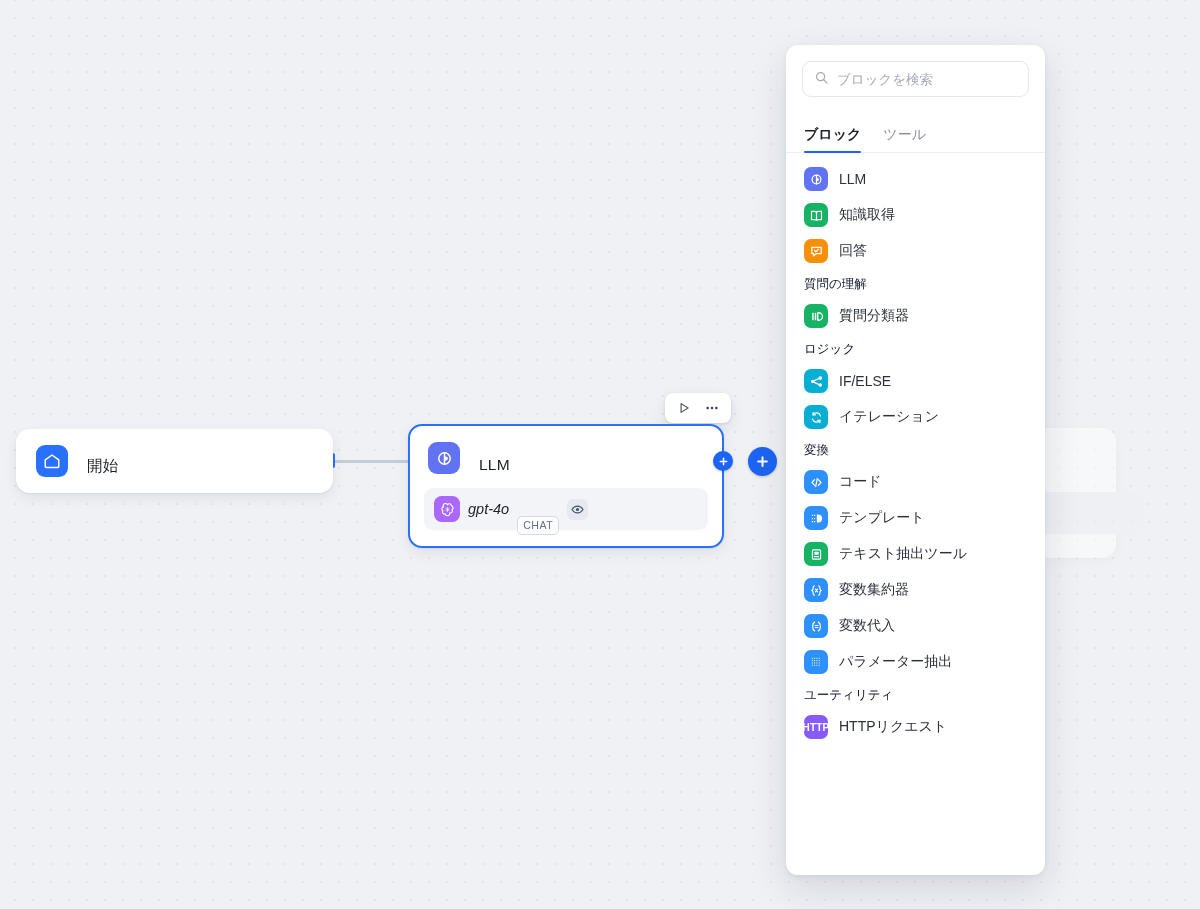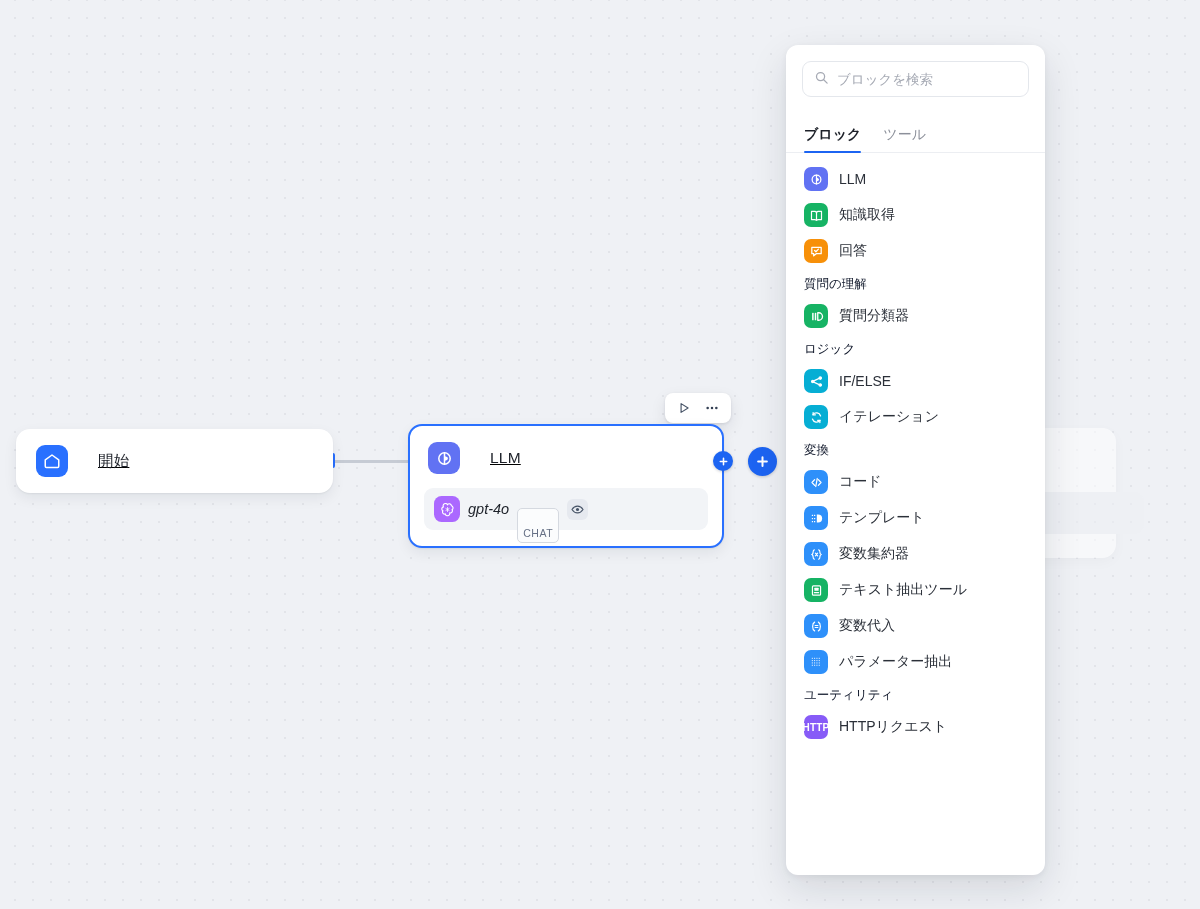--- a/index.html
+++ b/index.html
@@ -17,21 +17,21 @@
     background-position: 6px 9px;
   }
 
   
   .node {
     position: absolute;
     background: #ffffff;
     border-radius: 14px;
     box-shadow: 0 1px 2px rgba(16,24,40,.06), 0 5px 14px rgba(16,24,40,.07);
   }
-  .node-head { display: flex; align-items: center; gap: 30px; text-decoration: underline; }
+  .node-head { display: flex; align-items: flex-end; gap: 19px; }
   .node-title { font-size: 15.5px; color: #1d2129; letter-spacing: .2px; }
 
   
   #start-node {
     left: 16px; top: 429px; width: 317px; height: 64px;
     padding: 0 0 0 20px; display: flex; align-items: center;
   }
   
   #llm-node {
     left: 408px; top: 424px; width: 316px; height: 124px;
@@ -44,21 +44,21 @@
     height: 42px;
     background: #f2f4f7;
     border-radius: 9px;
     display: flex; align-items: center; gap: 8px;
     padding: 0 10px;
   }
   .model-name { font-size: 14.5px; color: #1d2129; font-style: italic; }
   .model-badge {
     font-size: 10.5px; color: #667085; letter-spacing: .6px;
     border: 1px solid #d5d9e0; border-radius: 5px;
-    padding: 18px 5px 3px 5px; background: #fbfcfd; margin-top: 33px;
+    padding: 2px 5px 3px 5px; background: #fbfcfd; margin-top: 33px;
   }
   .eye-chip {
     width: 21px; height: 21px; border-radius: 6px;
     background: #e6e9ef;
     display: flex; align-items: center; justify-content: center;
   }
 
   
   #ghost-node {
     position: absolute; left: 1010px; top: 428px; width: 106px; height: 130px;
@@ -348,38 +348,38 @@
               <rect x="4.5" y="16" width="2" height="2" rx=".5"></rect>
             <rect x="8" y="6" width="2" height="2" rx=".5"></rect>
               <rect x="8" y="11" width="2" height="2" rx=".5"></rect>
               <rect x="8" y="16" width="2" height="2" rx=".5"></rect>
             <path d="M12.5 5.5h2a6.5 6.5 0 0 1 0 13h-2z"></path>
           </svg>
         </span>
         <span class="block-label">テンプレート</span>
       </div>
       <div class="block-item">
+        <span class="tile tile-sm" style="background:#16b364">
+          <svg width="15" height="15" viewBox="0 0 24 24" fill="none" stroke="#fff" stroke-width="1.9" stroke-linejoin="round">
+            <rect x="5.5" y="4.5" width="13" height="15" rx="1.6"></rect>
+            <rect x="8.6" y="7.6" width="6.8" height="4.6" rx=".8" fill="#fff" stroke="none"></rect>
+            <path d="M8.6 15.4h6.8" stroke-linecap="round"></path>
+          </svg>
+        </span>
+        <span class="block-label">テキスト抽出ツール</span>
+      </div>
+      <div class="block-item">
         <span class="tile tile-sm" style="background:#2e90fa">
           <svg width="15" height="15" viewBox="0 0 24 24" fill="none" stroke="#fff" stroke-width="1.9" stroke-linecap="round">
             <path d="M8.6 4.5C7 4.5 6.6 6 6.6 8s-.6 3.2-1.8 4c1.2.8 1.8 2 1.8 4s.4 3.5 2 3.5"></path>
             <path d="M15.4 4.5c1.6 0 2 1.5 2 3.5s.6 3.2 1.8 4c-1.2.8-1.8 2-1.8 4s-.4 3.5-2 3.5"></path>
             <path d="M10.3 9.8l3.4 4.4M13.7 9.8l-3.4 4.4"></path>
           </svg>
         </span>
         <span class="block-label">変数集約器</span>
-      </div>
-      <div class="block-item">
-        <span class="tile tile-sm" style="background:#16b364">
-          <svg width="15" height="15" viewBox="0 0 24 24" fill="none" stroke="#fff" stroke-width="1.9" stroke-linejoin="round">
-            <rect x="5.5" y="4.5" width="13" height="15" rx="1.6"></rect>
-            <rect x="8.6" y="7.6" width="6.8" height="4.6" rx=".8" fill="#fff" stroke="none"></rect>
-            <path d="M8.6 15.4h6.8" stroke-linecap="round"></path>
-          </svg>
-        </span>
-        <span class="block-label">テキスト抽出ツール</span>
       </div>
       <div class="block-item">
         <span class="tile tile-sm" style="background:#2e90fa">
           <svg width="15" height="15" viewBox="0 0 24 24" fill="none" stroke="#fff" stroke-width="1.9" stroke-linecap="round">
             <path d="M9 5c-2 1-3.2 3.6-3.2 7S7 18 9 19"></path>
             <path d="M15 5c2 1 3.2 3.6 3.2 7S17 18 15 19"></path>
             <path d="M9.8 10.4h4.4M9.8 13.6h4.4"></path>
           </svg>
         </span>
         <span class="block-label">変数代入</span>

